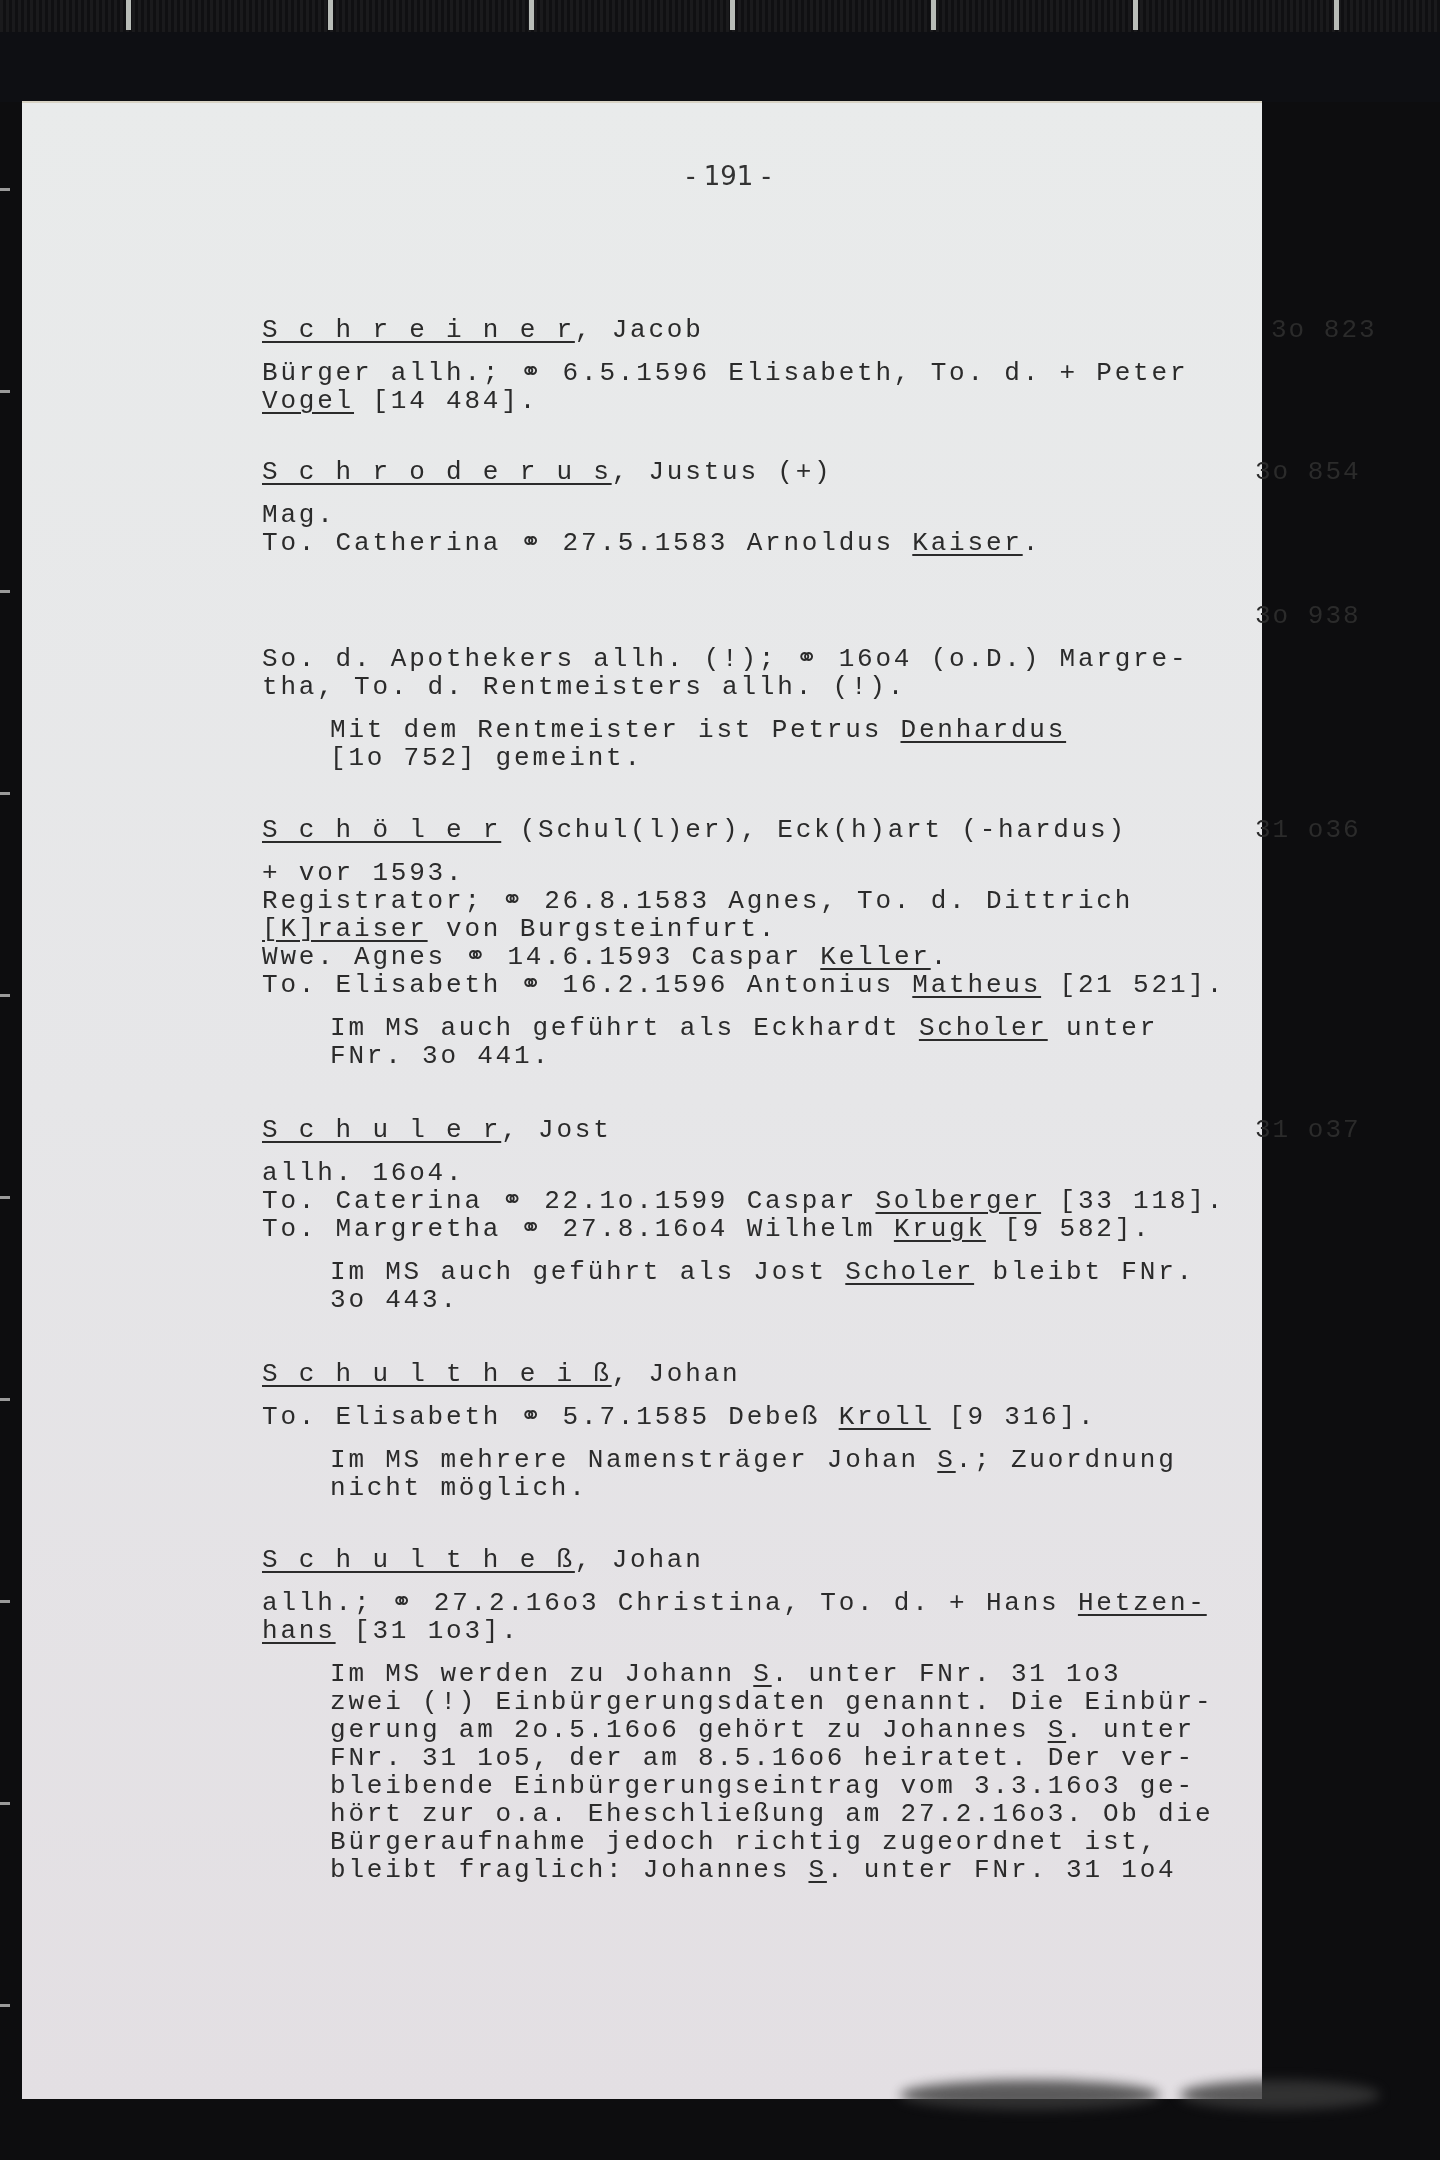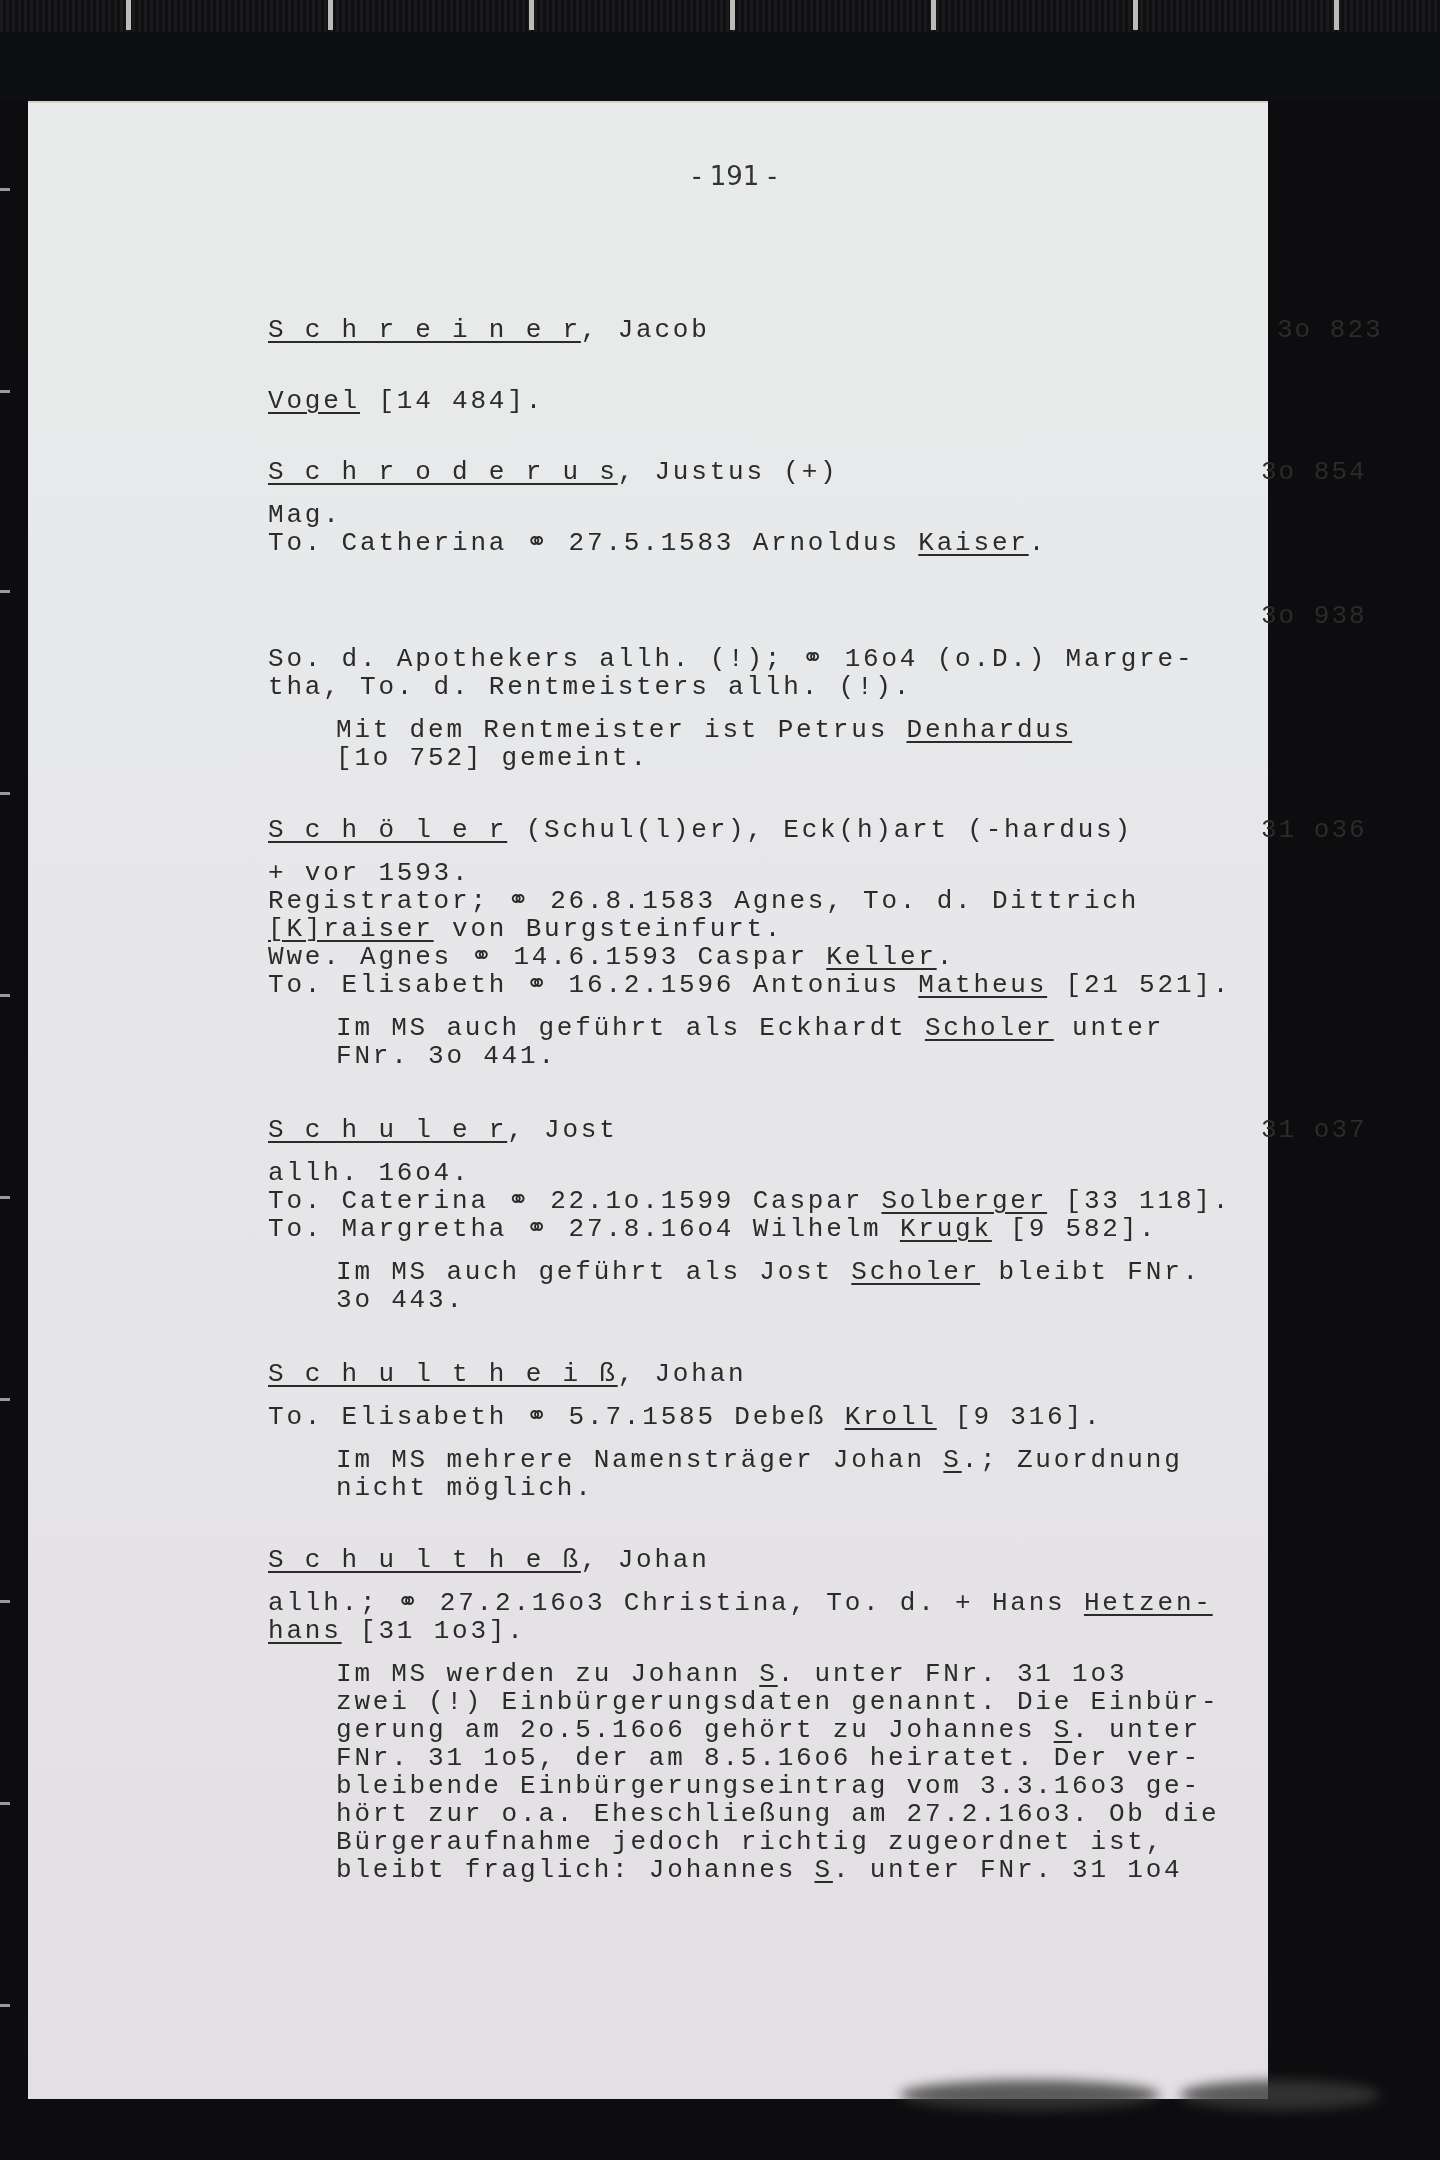--- a/index.html
+++ b/index.html
@@ -11,21 +11,21 @@
   .film-strip {
     position:absolute; left:0; top:0; width:1440px; height:32px;
     background:repeating-linear-gradient(90deg,#1a1a1c 0 3px,#101012 3px 6px);
   }
   .film-mark {
     position:absolute; top:0; width:5px; height:30px; background:#b9bdb8;
   }
   .dark-band { position:absolute; left:0; top:32px; width:1440px; height:70px; background:#0e0f13; }
   .left-tick { position:absolute; left:0; width:10px; height:3px; background:#9a9a9a; }
   .page {
-    position:absolute; left:28px; top:101px; width:1240px; height:1998px;
+    position:absolute; left:22px; top:101px; width:1240px; height:1998px;
     background:linear-gradient(180deg,#e9ebeb 0%,#e6e6e8 50%,#e3dfe3 100%);
     box-shadow: inset 0 2px 0 #d8d3c5;
   }
   .page-number {
     position:absolute; left:0; width:1413px; top:60px; text-align:center;
     font-family:"DejaVu Sans","Liberation Sans",sans-serif;
     font-size:26px; color:#333;
   }
   .line {
     position:absolute; left:240px; font-size:26px; line-height:28px;
@@ -63,20 +63,21 @@
 <div class="left-tick" style="top:1196px"></div>
 <div class="left-tick" style="top:1398px"></div>
 <div class="left-tick" style="top:1600px"></div>
 <div class="left-tick" style="top:1802px"></div>
 <div class="left-tick" style="top:2004px"></div>
 
 <div class="page" id="page">
   <div class="page-number">- 191 -</div>
 <div class="line" style="top: 215px;"><span class="u">S c h r e i n e r</span><span>, Jacob</span></div>
     <div class="fnr" style="top: 215px; margin-left: 16px;">3o 823</div>
+    <div class="line" style="top: 258px;"><span>Bürger allh.; ⚭ 6.5.1596 Elisabeth, To. d. + Peter</span></div>
     <div class="line" style="top: 286px;"><span class="u">Vogel</span><span> [14 484].</span></div>
     <div class="line" style="top: 357px;"><span class="u">S c h r o d e r u s</span><span>, Justus (+)</span></div>
     <div class="fnr" style="top: 357px;">3o 854</div>
     <div class="line" style="top: 400px;"><span>Mag.</span></div>
     <div class="line" style="top: 428px;"><span>To. Catherina ⚭ 27.5.1583 Arnoldus </span><span class="u">Kaiser</span><span>.</span></div>
     <div class="fnr" style="top: 501px;">3o 938</div>
     <div class="line" style="top: 544px;"><span>So. d. Apothekers allh. (!); ⚭ 16o4 (o.D.) Margre-</span></div>
     <div class="line note" style="top: 615px;"><span>Mit dem Rentmeister ist Petrus </span><span class="u">Denhardus</span></div>
     <div class="line" style="top: 572px;"><span>tha, To. d. Rentmeisters allh. (!).</span></div>
     <div class="line note" style="top: 643px;"><span>[1o 752] gemeint.</span></div>

